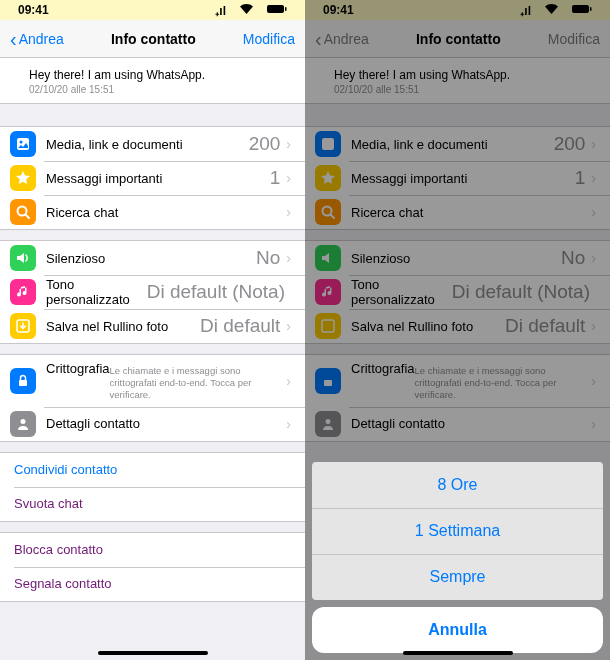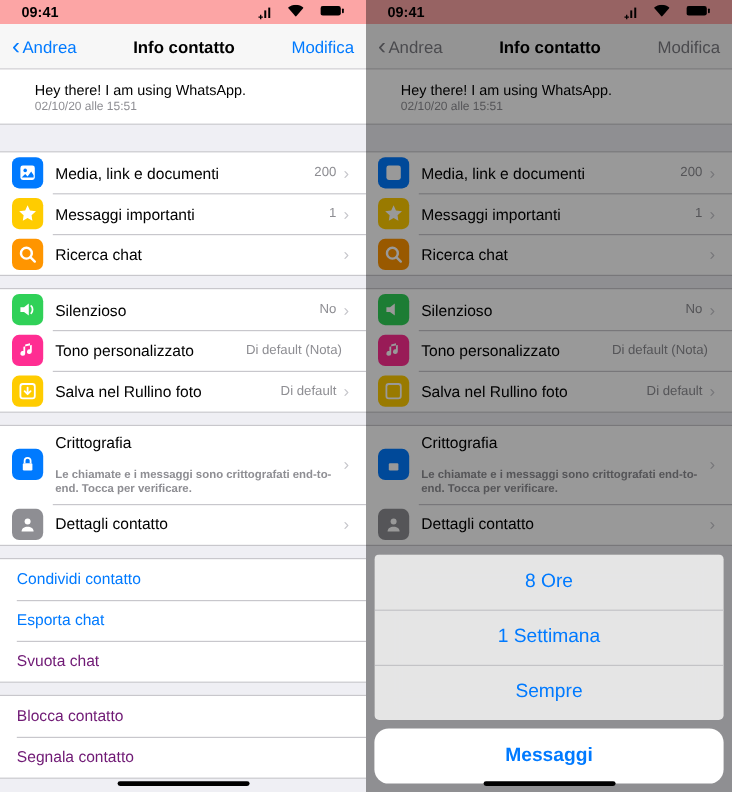--- a/index.html
+++ b/index.html
@@ -1,38 +1,38 @@
 <!DOCTYPE html>
 <html><head>
   <meta charset="utf-8">
   <style>
     * { margin: 0; padding: 0; box-sizing: border-box; font-family: -apple-system, BlinkMacSystemFont, "Helvetica Neue", sans-serif; -webkit-font-smoothing: antialiased; }
     body { width: 610px; height: 660px; display: flex; background: #000; overflow: hidden; }
     .screen { width: 305px; height: 660px; background: #efeff4; position: relative; overflow: hidden; }
-    .status-bar { height: 20px; display: flex; justify-content: space-between; align-items: center; padding: 0 18px; font-size: 12px; font-weight: 600; background: #fca5a5; }
+    .status-bar { height: 20px; display: flex; justify-content: space-between; align-items: center; padding: 0 18px; font-size: 12px; font-weight: 600; background: #fef9c3; }
     .status-right { display: flex; align-items: center; gap: 14px; margin-left: 24px; }
     .nav { height: 38px; display: flex; justify-content: space-between; align-items: center; padding: 0 10px; background: #f7f7f7; border-bottom: 0.5px solid #c8c7cc; }
     .nav-left { display: flex; align-items: center; color: #007aff; font-size: 14px; }
     .nav-left .chev { font-size: 20px; margin-right: 2px; line-height: 1; }
     .nav-title { font-size: 14px; font-weight: 600; color: #000; }
     .nav-right { color: #007aff; font-size: 14px; }
     .about-section { background: #fff; padding: 10px 29px 8px; border-bottom: 0.5px solid #c8c7cc; }
     .about-text { font-size: 12px; color: #000; }
     .about-ts { font-size: 10px; color: #8e8e93; margin-top: 2px; }
     .group { margin-top: 22px; background: #fff; border-top: 0.5px solid #c8c7cc; border-bottom: 0.5px solid #c8c7cc; }
     .group.tight { margin-top: 10px; }
     .row { display: flex; align-items: center; min-height: 34px; padding: 0 14px 0 10px; position: relative; }
     .row + .row::before { content: ""; position: absolute; top: 0; left: 44px; right: 0; height: 0.5px; background: #c8c7cc; }
     .row.no-icon + .row.no-icon::before { left: 14px; }
     .icon { width: 26px; height: 26px; border-radius: 6px; margin-right: 10px; display: flex; align-items: center; justify-content: center; flex-shrink: 0; }
     .row-label { flex: 1; font-size: 13px; color: #000; }
-    .row-value { font-size: 11px; color: #8e8e93; margin-right: 6px; }
+    .row-value { font-size: 19px; color: #8e8e93; margin-right: 6px; }
     .chevron-r { color: #c7c7cc; font-size: 14px; }
-    .crypto .row-label { display: flex; flex-direction: column; }
-    .crypto .sub { font-size: 9.5px; color: #8e8e93; line-height: 1.25; margin-top: 14px; padding-right: 4px; font-weight: bold; }
+    .crypto .row-label { display: flex; flex-direction: row; }
+    .crypto .sub { font-size: 9.5px; color: #8e8e93; line-height: 1.25; margin-top: 4px; padding-right: 4px; }
     .crypto { padding-top: 6px; padding-bottom: 6px; }
     .action-row { padding: 9px 14px; font-size: 13px; }
     .blue { color: #007aff; }
     .red { color: #701a75; }
     .home-indicator { position: absolute; bottom: 5px; left: 50%; transform: translateX(-50%); width: 110px; height: 4px; background: #000; border-radius: 3px; }
 
     
     .dim-overlay { position: absolute; inset: 0; background: rgba(0,0,0,0.4); pointer-events: none; }
     .screen.dimmed .nav-left, .screen.dimmed .nav-right { color: #7c7c82; }
     .action-sheet { position: absolute; left: 7px; right: 7px; bottom: 7px; }
@@ -172,21 +172,20 @@
             <path d="M3 14c0-2.8 2.2-4 5-4s5 1.2 5 4z"></path>
           </svg>
         </div>
       <div class="row-label">Dettagli contatto</div>
       <div class="chevron-r">›</div>
     </div>
   </div>
 
   <div class="group tight">
     <div class="row no-icon action-row blue">Condividi contatto</div>
-    <div class="row no-icon action-row blue">Esporta chat</div>
     <div class="row no-icon action-row red">Svuota chat</div>
   </div>
 
   <div class="group tight">
     <div class="row no-icon action-row red">Blocca contatto</div>
     <div class="row no-icon action-row red">Segnala contatto</div>
   </div>
 
   <div class="home-indicator"></div>
 </div>
@@ -309,17 +308,17 @@
   </div>
 
   <div class="dim-overlay"></div>
 
   <div class="action-sheet">
     <div class="sheet-group">
       <div class="sheet-btn">8 Ore</div>
       <div class="sheet-btn">1 Settimana</div>
       <div class="sheet-btn">Sempre</div>
     </div>
-    <div class="sheet-cancel">Messaggi</div>
+    <div class="sheet-cancel">Annulla</div>
   </div>
 
   <div class="home-indicator"></div>
 </div>
 
 </body></html>

